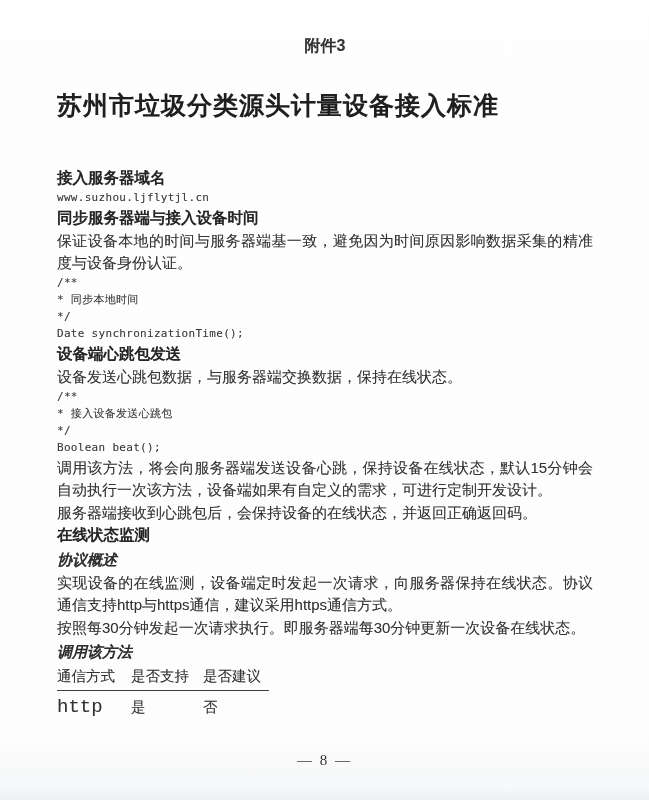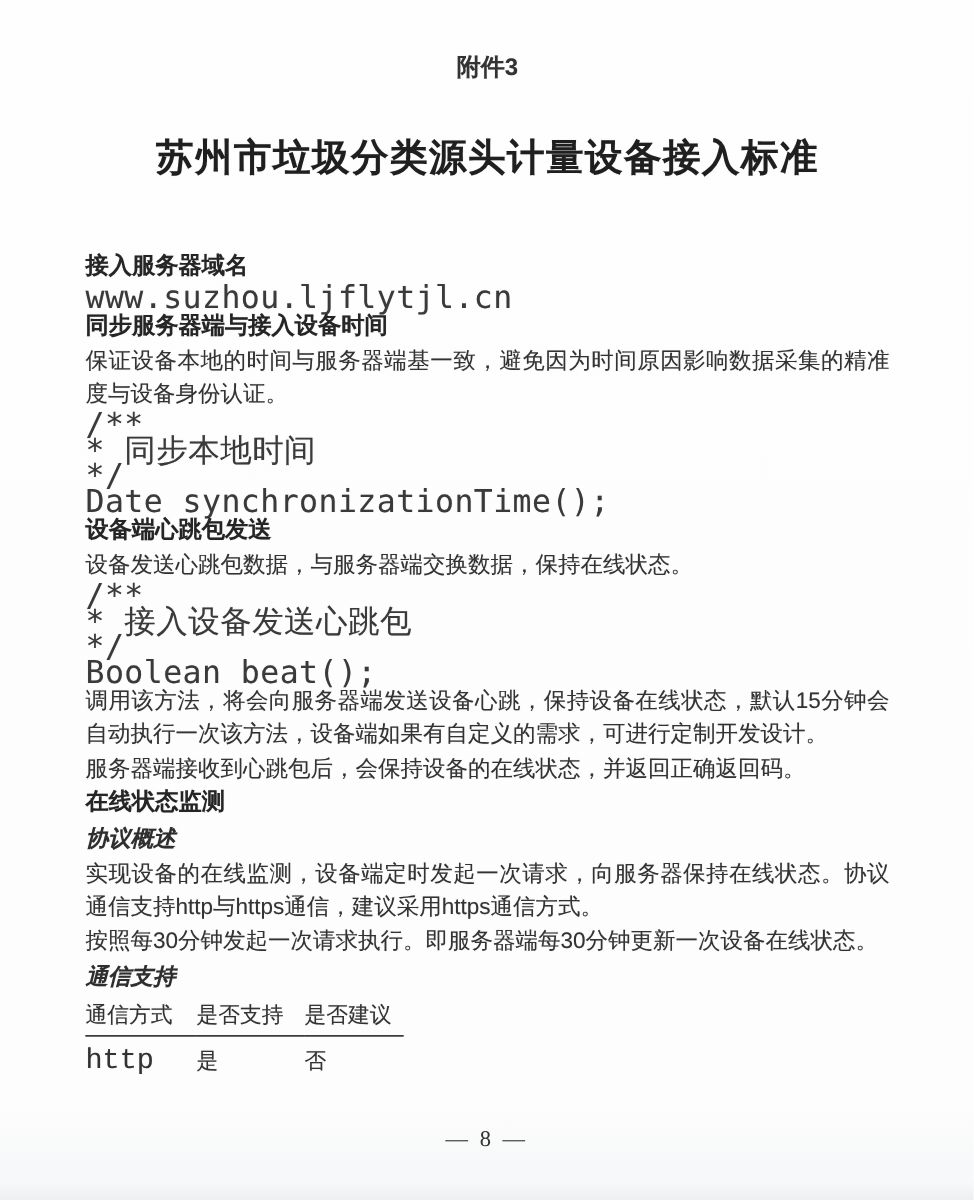--- a/index.html
+++ b/index.html
@@ -20,39 +20,39 @@
     left:57px; right:56px; top:35px;
     text-shadow:0 0 0.6px rgba(70,70,70,0.35);
   }
   .attachment {
     font-size:16px; font-weight:600; color:#333;
     line-height:22px;
     text-align:center;
   }
   .doc-title {
     margin-top:32px;
-    text-align:center;
+    text-align:left;
     font-family:"Liberation Serif", serif;
     font-size:25px; font-weight:700; color:#1f1f1f;
     letter-spacing:1px;
     line-height:33px;
   }
   .doc-body { margin-top:45px; }
   .heading {
     font-size:15.5px; font-weight:700; color:#252525;
     line-height:22.5px; margin:0;
   }
   .para {
     font-size:15px; font-weight:400; color:#333;
     line-height:22.5px; margin:0;
     text-align:justify;
   }
   .code {
     font-family:"DejaVu Sans Mono", monospace;
-    font-size:21px; color:#3a3a3a;
+    font-size:11px; color:#3a3a3a;
     letter-spacing:0.3px;
     line-height:16.5px; margin:0.5px 0;
     white-space:pre;
   }
   .sub-italic {
     font-style:italic; font-weight:600;
     font-size:15px; color:#2e2e2e;
     line-height:24px; margin:1px 0 0 0;
   }
   table.comm-table {
@@ -112,21 +112,21 @@
       <p class="code">* 接入设备发送心跳包</p>
       <p class="code">*/</p>
       <p class="code">Boolean beat();</p>
       <p class="para">调用该方法，将会向服务器端发送设备心跳，保持设备在线状态，默认15分钟会自动执行一次该方法，设备端如果有自定义的需求，可进行定制开发设计。</p>
       <p class="para">服务器端接收到心跳包后，会保持设备的在线状态，并返回正确返回码。</p>
 
       <p class="heading">在线状态监测</p>
       <p class="sub-italic">协议概述</p>
       <p class="para">实现设备的在线监测，设备端定时发起一次请求，向服务器保持在线状态。协议通信支持http与https通信，建议采用https通信方式。</p>
       <p class="para">按照每30分钟发起一次请求执行。即服务器端每30分钟更新一次设备在线状态。</p>
-      <p class="sub-italic">通信支持</p>
+      <p class="sub-italic">调用该方法</p>
 
       <table class="comm-table">
         <thead>
           <tr>
             <th class="c1">通信方式</th>
             <th class="c2">是否支持</th>
             <th class="c3">是否建议</th>
           </tr>
         </thead>
         <tbody>

